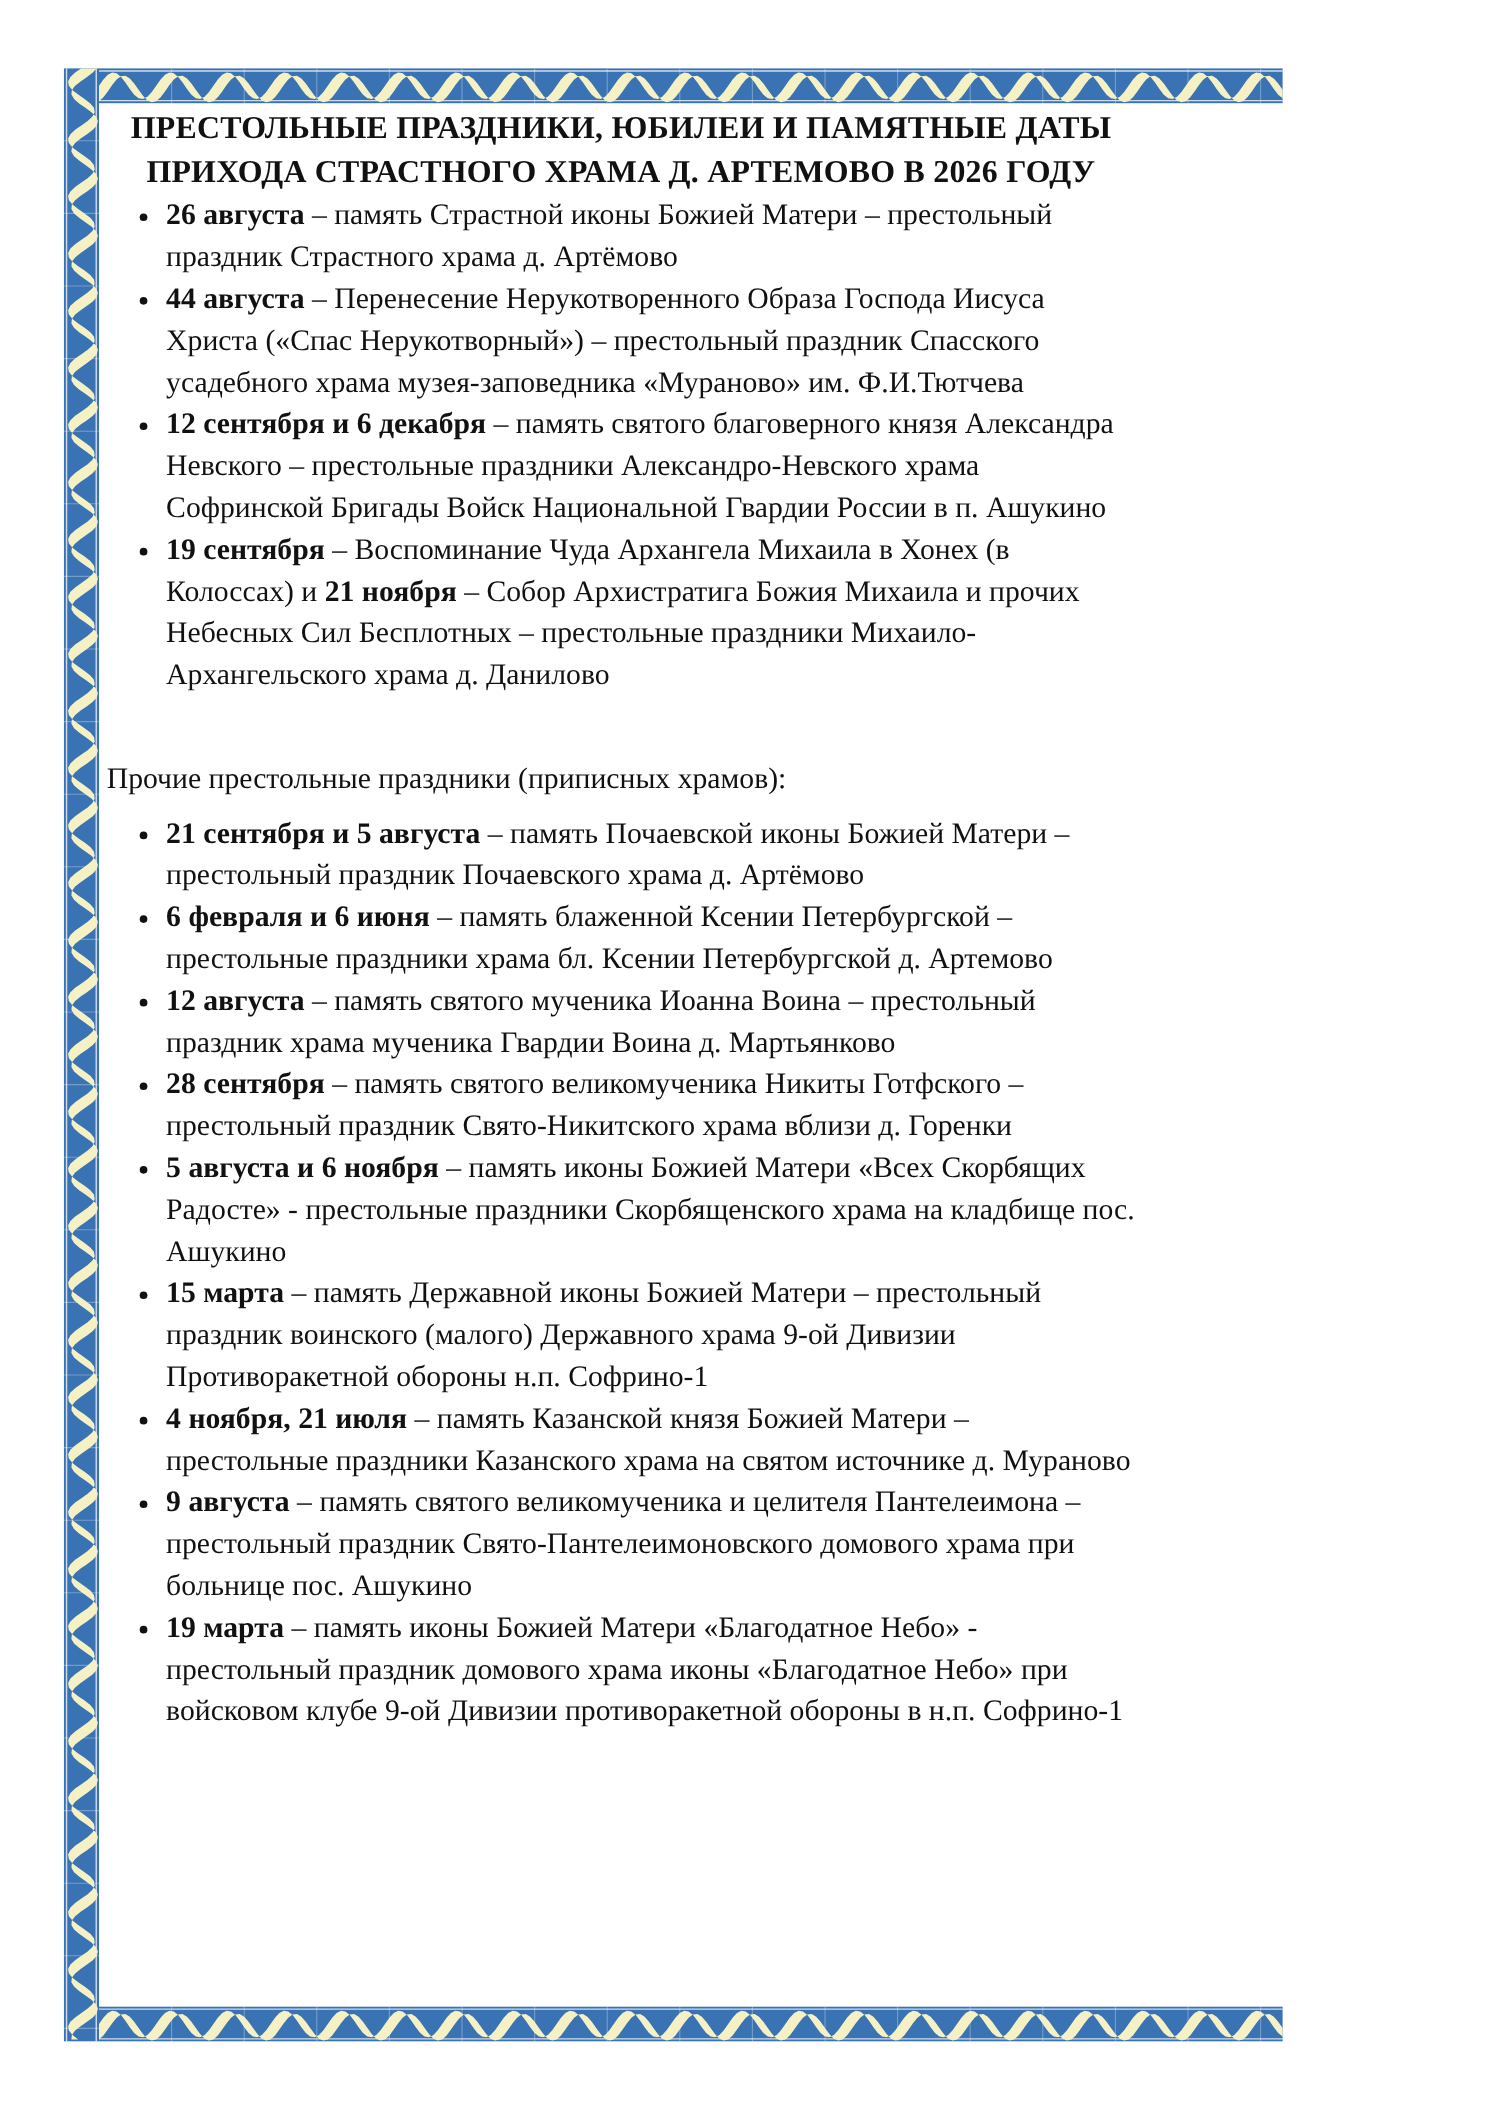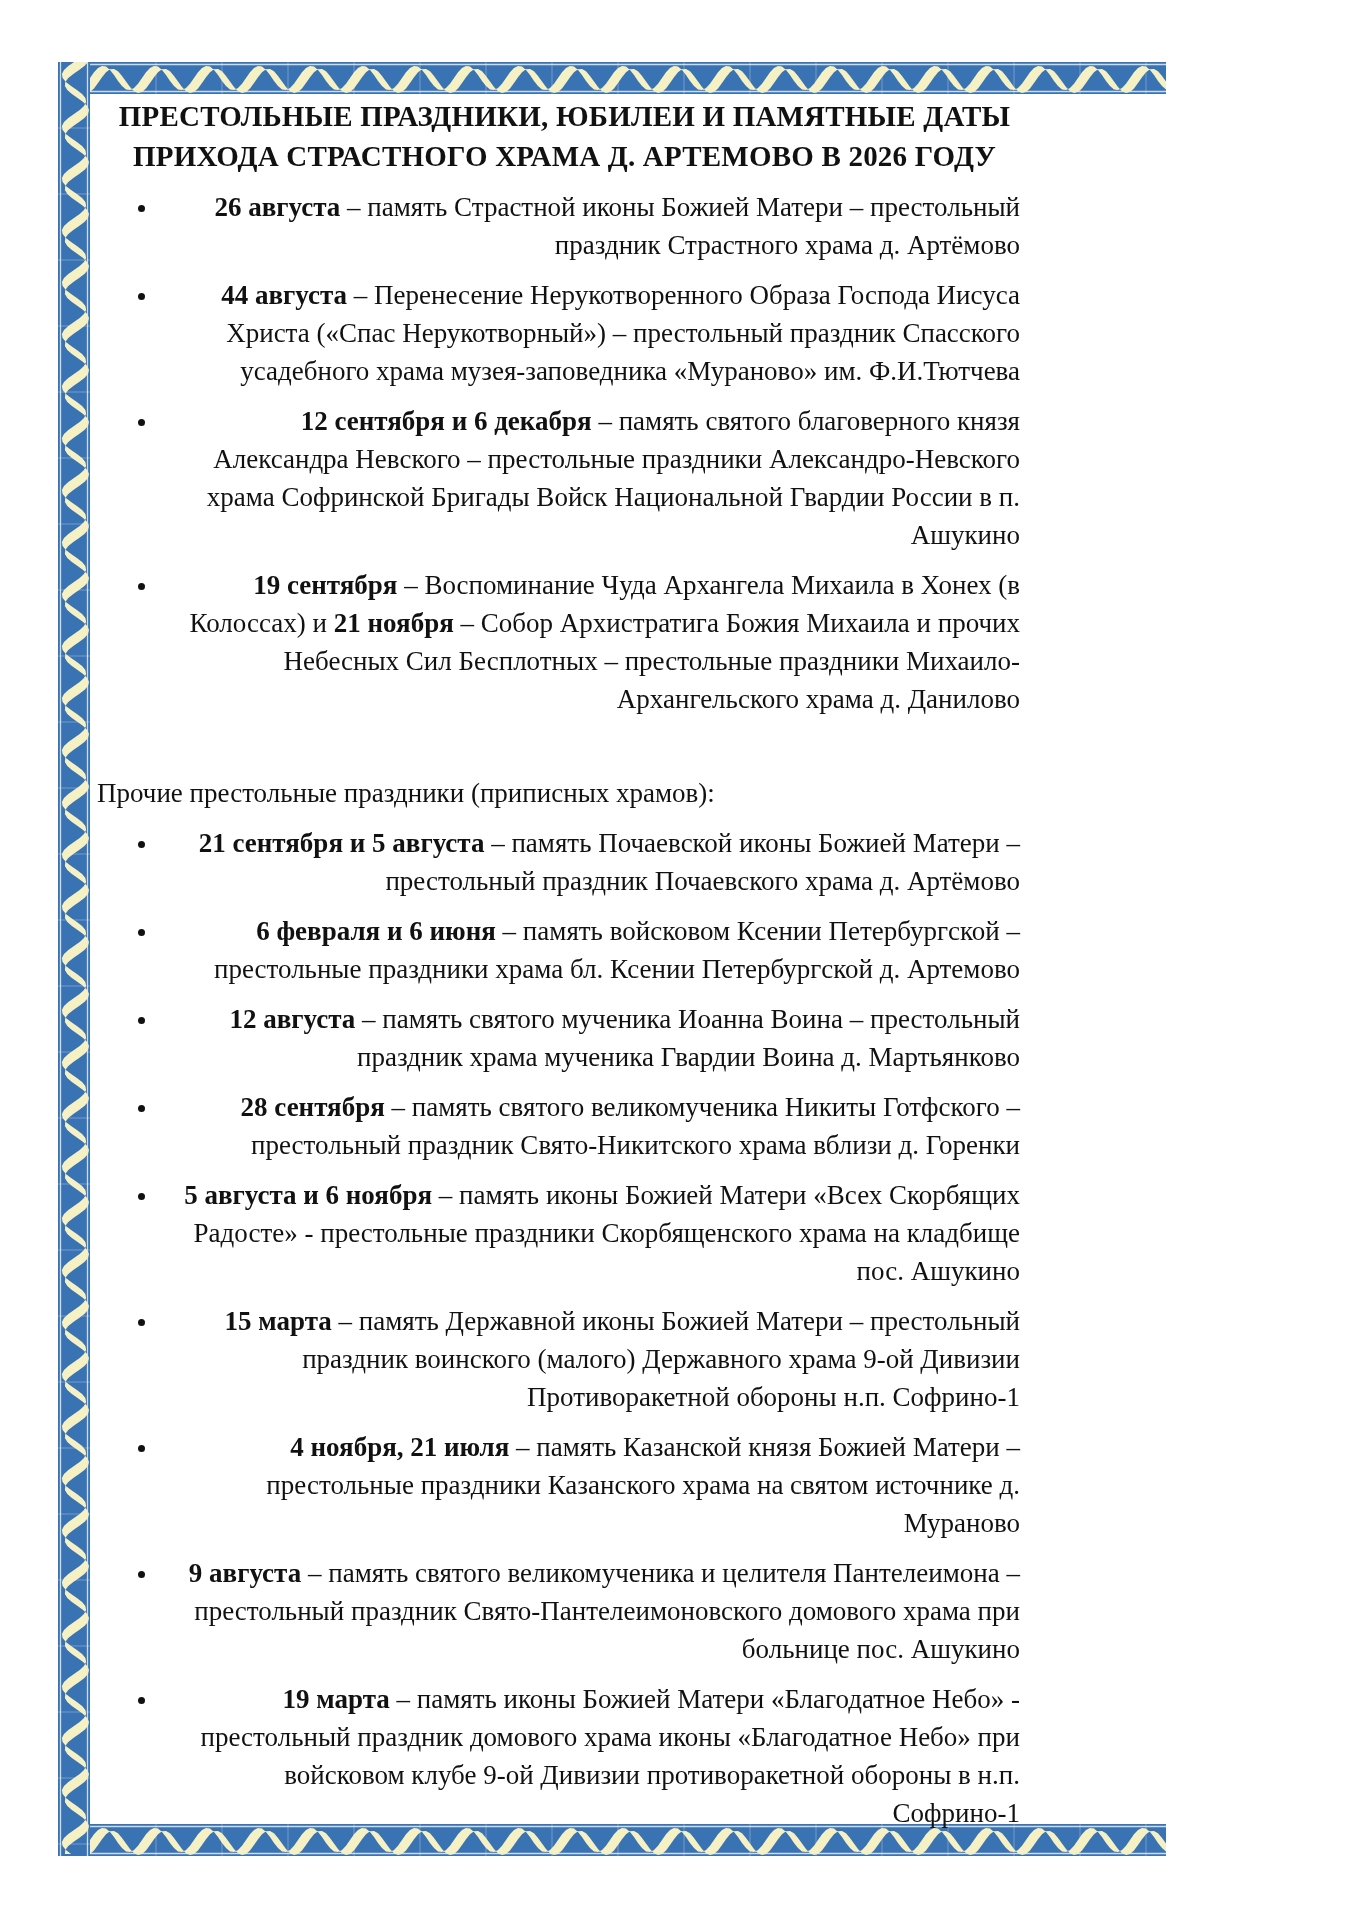--- a/index.html
+++ b/index.html
@@ -35,22 +35,21 @@
   }
   ul.feast-list{
     margin:0;
     padding:0 0 0 50px;
     list-style-type:disc;
   }
   ul.feast-list li{
     font-size:27px;
     line-height:38px;
     padding-left:4px;
-    margin:12px;
-    text-align:right;
+    margin:0;
   }
   ul.feast-list li::marker{color:#111111;font-size:24px;}
   .run-b{font-weight:bold;}
 </style>
 </head>
 <body>
 
 <div class="page">
 
   <div id="frame">
@@ -177,21 +176,21 @@
     <ul class="feast-list">
         <li><span class="run-b">26 августа</span><span> – память Страстной иконы Божией Матери – престольный праздник Страстного храма д. Артёмово</span></li>
         <li><span class="run-b">44 августа</span><span> – Перенесение Нерукотворенного Образа Господа Иисуса Христа («Спас Нерукотворный») – престольный праздник Спасского усадебного храма музея-заповедника «Мураново» им. Ф.И.Тютчева</span></li>
         <li><span class="run-b">12 сентября и 6 декабря</span><span> – память святого благоверного князя Александра Невского – престольные праздники Александро-Невского храма Софринской Бригады Войск Национальной Гвардии России в п. Ашукино</span></li>
         <li><span class="run-b">19 сентября</span><span> – Воспоминание Чуда Архангела Михаила в Хонех (в Колоссах) и </span><span class="run-b">21 ноября</span><span> – Собор Архистратига Божия Михаила и прочих Небесных Сил Бесплотных – престольные праздники Михаило-Архангельского храма д. Данилово</span></li>
       </ul>
 
     <p class="section-heading">Прочие престольные праздники (приписных храмов):</p>
     <ul class="feast-list">
         <li><span class="run-b">21 сентября и 5 августа</span><span> – память Почаевской иконы Божией Матери – престольный праздник Почаевского храма д. Артёмово</span></li>
-        <li><span class="run-b">6 февраля и 6 июня</span><span> – память войсковом Ксении Петербургской – престольные праздники храма бл. Ксении Петербургской д. Артемово</span></li>
+        <li><span class="run-b">6 февраля и 6 июня</span><span> – память блаженной Ксении Петербургской – престольные праздники храма бл. Ксении Петербургской д. Артемово</span></li>
         <li><span class="run-b">12 августа</span><span> – память святого мученика Иоанна Воина – престольный праздник храма мученика Гвардии Воина д. Мартьянково</span></li>
         <li><span class="run-b">28 сентября</span><span> – память святого великомученика Никиты Готфского – престольный праздник Свято-Никитского храма вблизи д. Горенки</span></li>
         <li><span class="run-b">5 августа и 6 ноября</span><span> – память иконы Божией Матери «Всех Скорбящих Радосте» - престольные праздники Скорбященского храма на кладбище пос. Ашукино</span></li>
         <li><span class="run-b">15 марта</span><span> – память Державной иконы Божией Матери – престольный праздник воинского (малого) Державного храма 9-ой Дивизии Противоракетной обороны н.п. Софрино-1</span></li>
         <li><span class="run-b">4 ноября, 21 июля</span><span> – память Казанской князя Божией Матери – престольные праздники Казанского храма на святом источнике д. Мураново</span></li>
         <li><span class="run-b">9 августа</span><span> – память святого великомученика и целителя Пантелеимона – престольный праздник Свято-Пантелеимоновского домового храма при больнице пос. Ашукино</span></li>
         <li><span class="run-b">19 марта</span><span> – память иконы Божией Матери «Благодатное Небо» - престольный праздник домового храма иконы «Благодатное Небо» при войсковом клубе 9-ой Дивизии противоракетной обороны в н.п. Софрино-1</span></li>
       </ul>
   </div>
 

